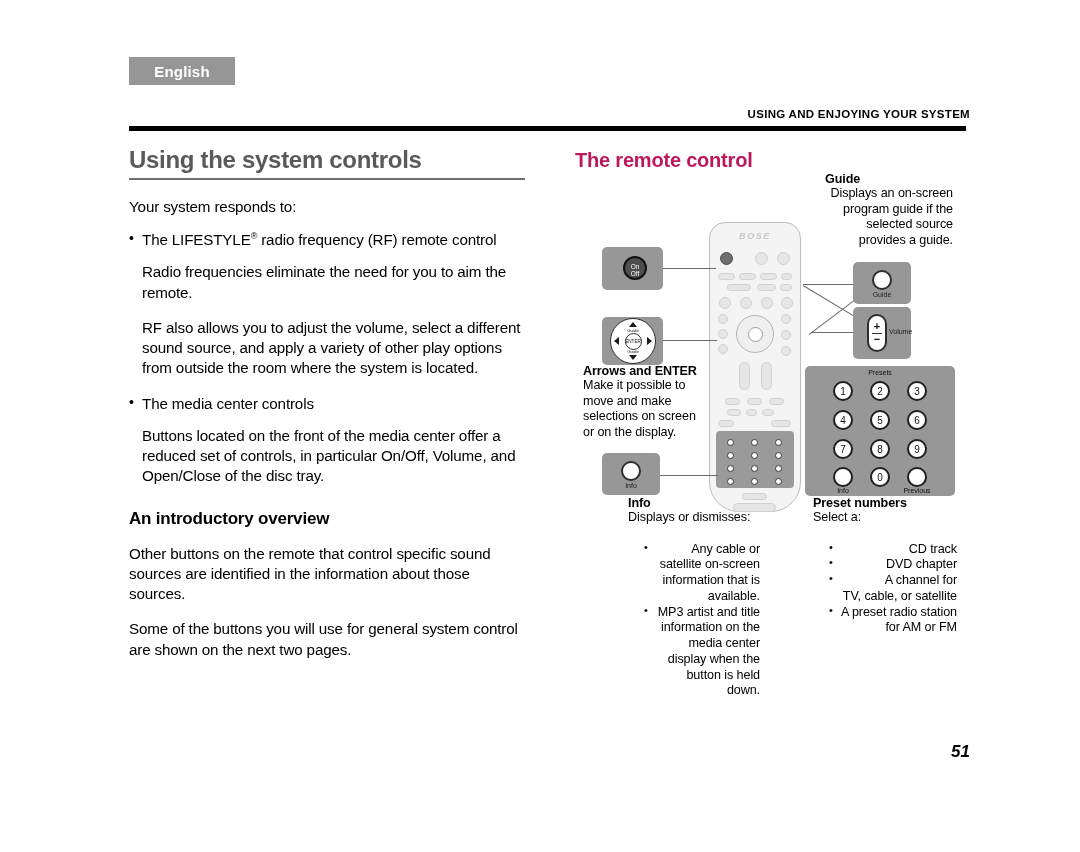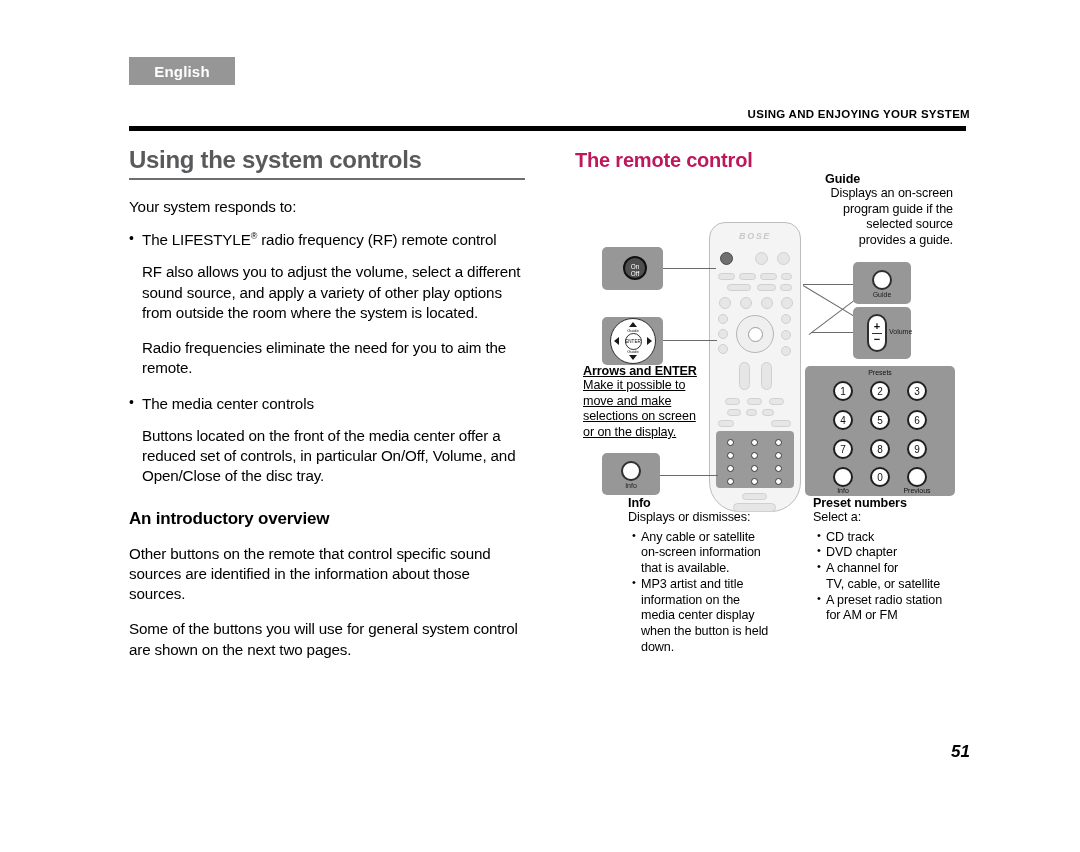--- a/index.html
+++ b/index.html
@@ -155,23 +155,24 @@
     font-size: 12.6px;
     font-weight: bold;
     letter-spacing: -.1px;
   }
   .callout-text {
     font-size: 12.6px;
     line-height: 1.25;
     letter-spacing: -.1px;
   }
   .callout-text ul {
-    margin: 4px;
+    margin: 16px;
     padding: 0;
     list-style: none;
+    text-align: right;
   }
   .callout-text ul li {
     position: relative;
     padding-left: 9px;
   }
   .callout-text ul li:before {
     content: "\2022";
     position: absolute;
     left: 0;
     top: -1px;
@@ -439,22 +440,22 @@
   <h1 class="page-title">Using the system controls</h1>
   <div class="title-rule"></div>
 
   <p class="body blk" style="margin-top:17px;">Your system responds to:</p>
 
   <ul class="bullets">
     <li>
       <span>The LIFESTYLE</span><sup class="reg">®</sup><span> radio frequency (RF) remote control</span>
     </li>
   </ul>
+  <p class="sub-para">Radio frequencies eliminate the need for you to aim the remote.</p>
   <p class="sub-para">RF also allows you to adjust the volume, select a different sound source, and apply a variety of other play options from outside the room where the system is located.</p>
-  <p class="sub-para">Radio frequencies eliminate the need for you to aim the remote.</p>
 
   <ul class="bullets">
     <li>
       <span>The media center controls</span>
     </li>
   </ul>
   <p class="sub-para">Buttons located on the front of the media center offer a reduced set of controls, in particular On/Off, Volume, and Open/Close of the disc tray.</p>
 
   <h3 class="sub-title" style="margin-top:22px;">An introductory overview</h3>
 
@@ -599,21 +600,21 @@
 
     <div class="kp-sub" style="left:18px;top:121px;width:40px;">Info</div>
     <div class="kp-sub" style="left:92px;top:121px;width:40px;">Previous</div>
   </div>
 
   <div style="position:absolute;left:250px;top:0px;width:150px;">
     <div class="callout-title">Guide</div>
     <div class="callout-text" style="width:128px;text-align:right;">Displays an on-screen program guide if the selected source provides a guide.</div>
   </div>
 
-  <div style="position:absolute;left:8px;top:192px;width:150px;text-decoration:underline;">
+  <div style="position:absolute;left:8px;top:192px;width:150px;">
     <div class="callout-title">Arrows and ENTER</div>
     <div class="callout-text" style="width:116px;">Make it possible to move and make selections on screen or on the display.</div>
   </div>
 
   <div style="position:absolute;left:53px;top:324px;width:160px;">
     <div class="callout-title">Info</div>
     <div class="callout-text">Displays or dismisses:</div>
     <div class="callout-text" style="width:148px;">
       <ul>
         <li>Any cable or satellite on-screen information that is available.</li>

